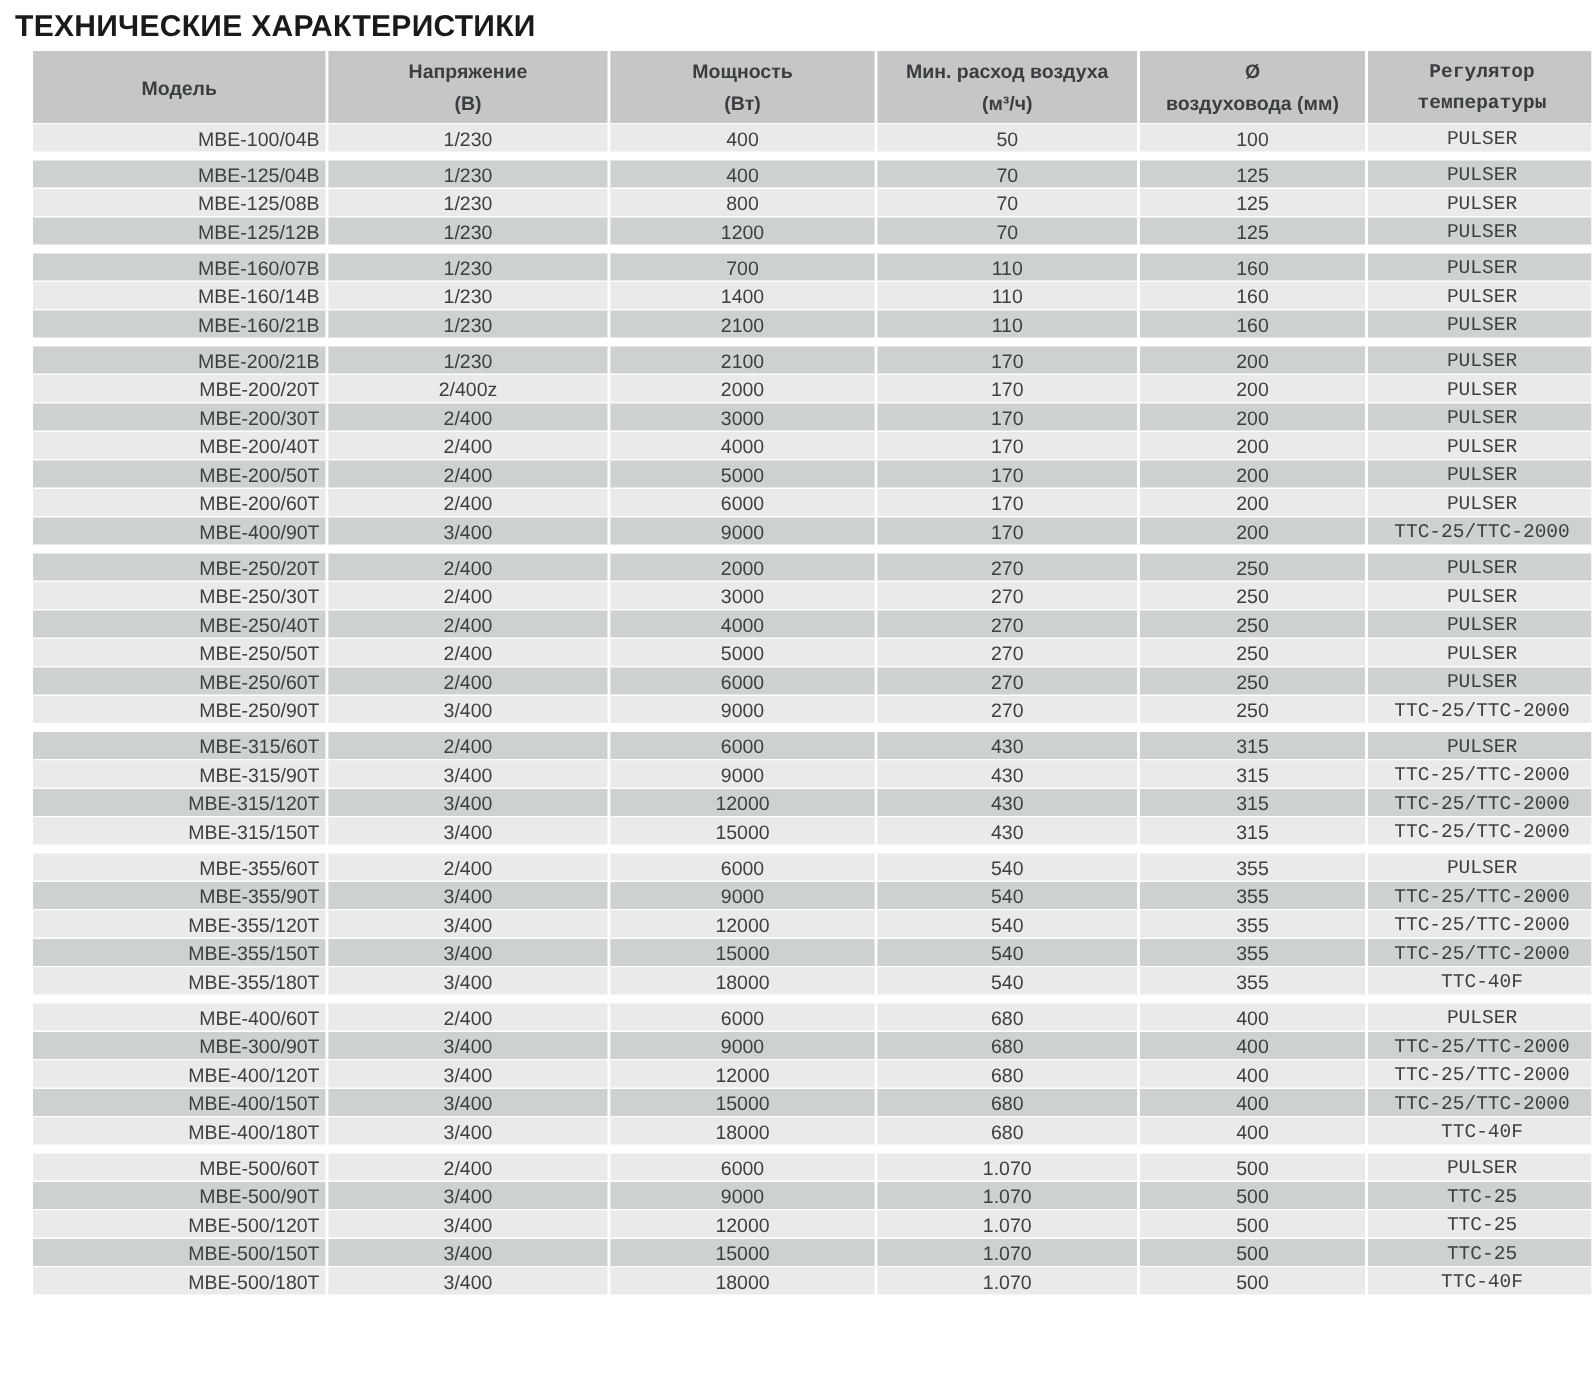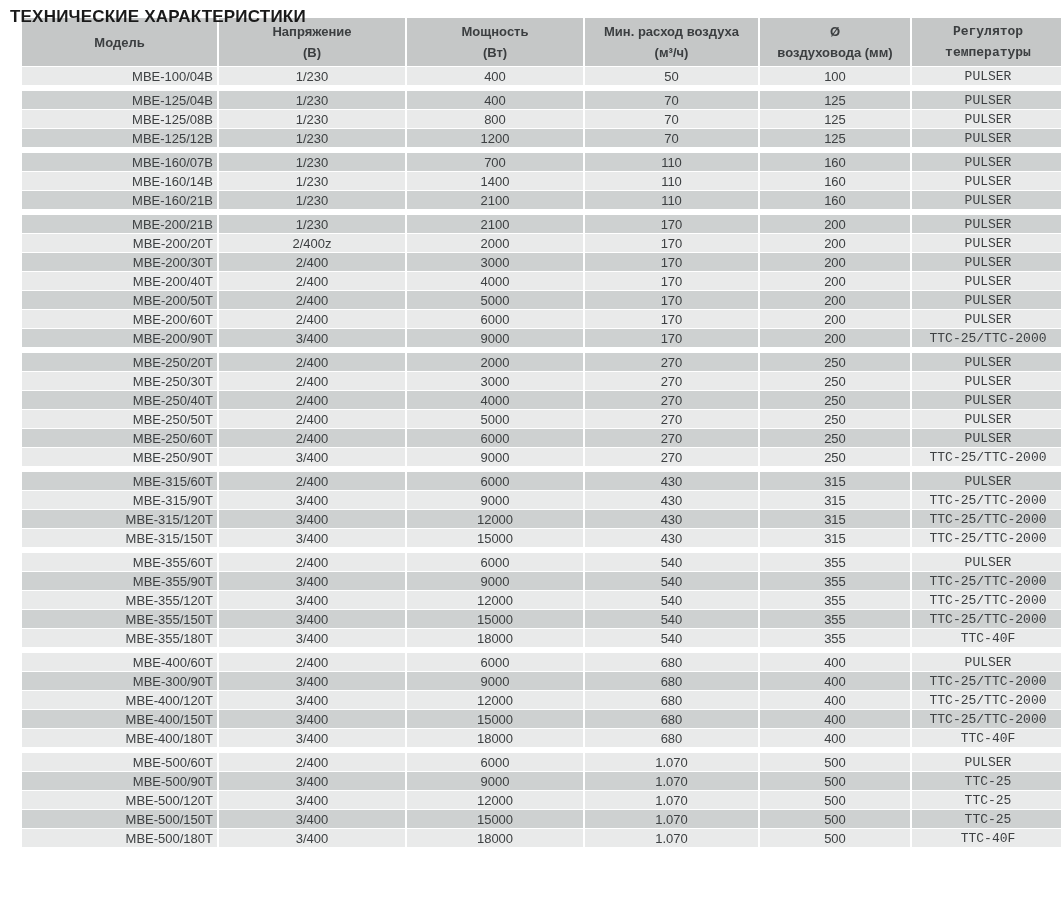--- a/index.html
+++ b/index.html
@@ -11,25 +11,25 @@
   .page {
     width: 1061px;
     height: 923px;
     background: #ffffff;
     overflow: hidden;
     box-sizing: border-box;
   }
   .page-title {
     margin: 0;
     padding: 7px 0 0 10px;
-    font-size: 17px;
+    font-size: 20px;
     font-weight: 700;
     letter-spacing: 0.2px;
     color: #1a1a1a;
-    height: 18px;
+    height: 34px;
     box-sizing: border-box;
   }
   table.spec {
     border-collapse: separate;
     border-spacing: 0;
     table-layout: fixed;
     width: 1042px;
     margin-left: 10px;
     font-size: 13px;
     color: #3d4042;
@@ -231,21 +231,21 @@
         </tr>
         <tr class="shade-light">
           <td class="model-cell">MBE-200/60T</td>
           <td>2/400</td>
           <td>6000</td>
           <td>170</td>
           <td>200</td>
           <td>PULSER</td>
         </tr>
         <tr class="shade-dark">
-          <td class="model-cell">MBE-200/90T</td>
+          <td class="model-cell">MBE-400/90T</td>
           <td>3/400</td>
           <td>9000</td>
           <td>170</td>
           <td>200</td>
           <td>TTC-25/TTC-2000</td>
         </tr>
         <tr class="spacer">
           <td colspan="6"></td>
         </tr>
         <tr class="shade-dark">

